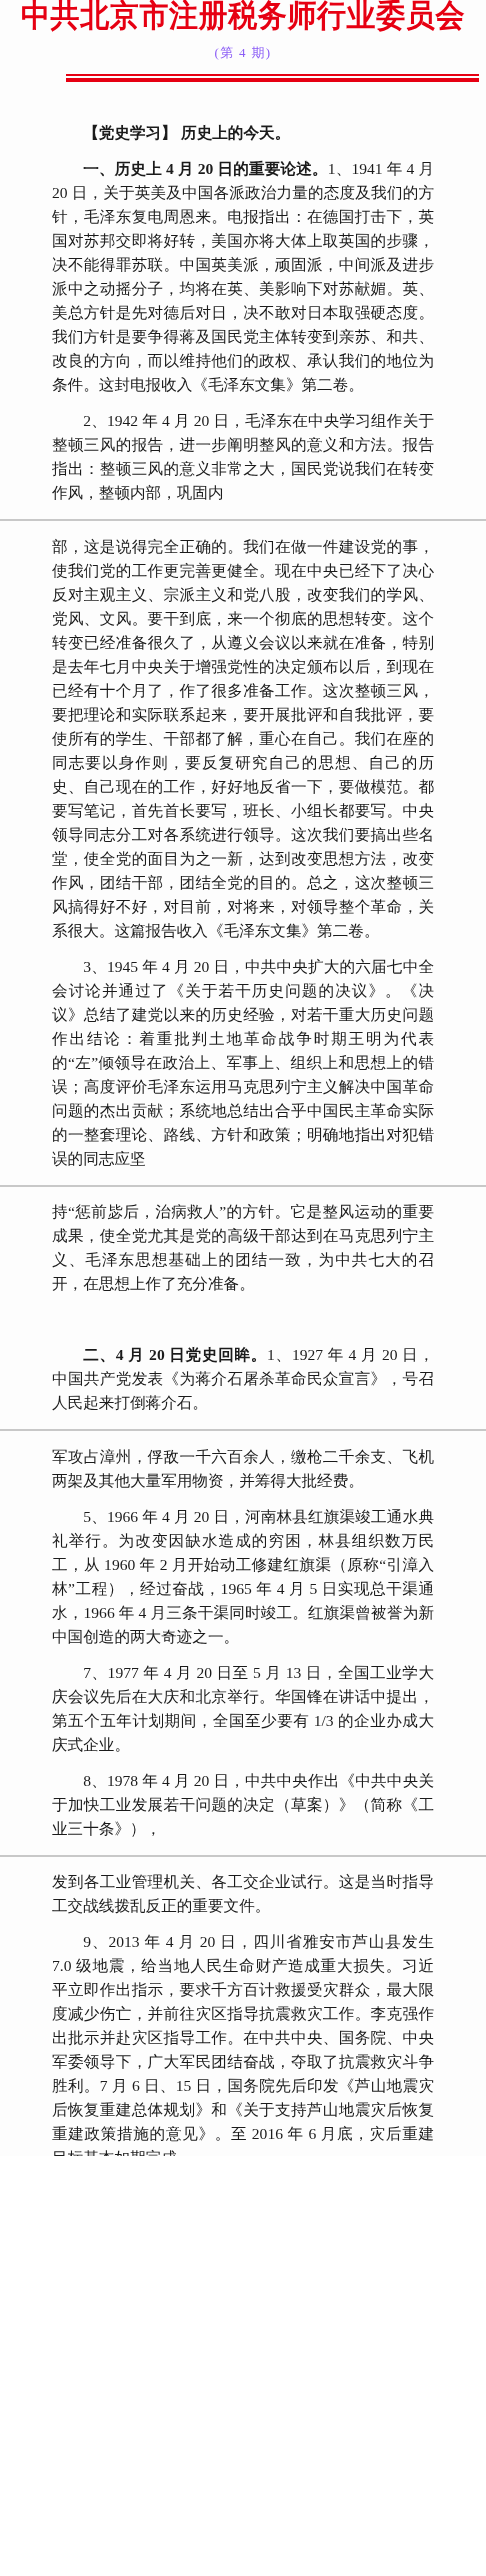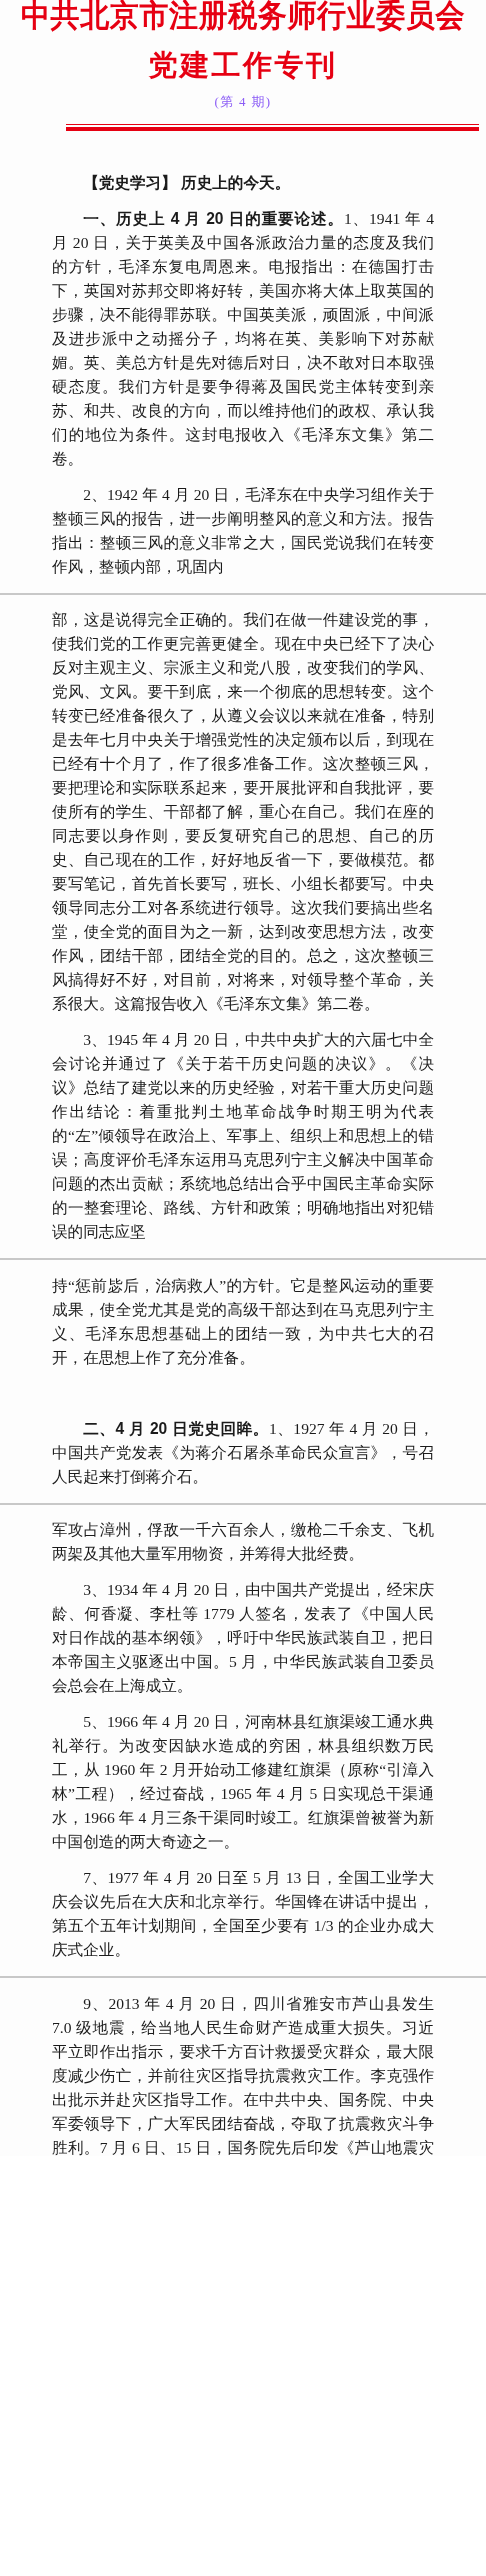--- a/index.html
+++ b/index.html
@@ -53,37 +53,36 @@
   .blk { margin: 12px; }
   .blk.para { text-indent: 2em; }
   .blk.cont { text-indent: 0; }
   .blk.heading {
     text-indent: 2em;
     font-weight: bold;
     font-family: "Liberation Sans", "DejaVu Sans", sans-serif;
   }
   .lead {
     font-weight: bold;
-    font-family: Liberation Sans, sans-serif;
+    font-family: Liberation Serif, serif;
   }
   .page-sep {
     height: 1.9px;
     background: #c8c8c8;
     margin: 13.8px -40px 13.8px -40px;
   }
   .blk-spacer { height: 23px; }
 </style>
 </head>
 <body>
 
 <div class="page">
 
   <header class="doc-header">
     <h1 class="org-title">中共北京市注册税务师行业委员会</h1>
-    <h2 class="pub-title">党建工作专刊</h2>
     <div class="issue-line">(第 4 期)</div>
     <div class="red-rule">
       <div class="rule-thin"></div>
       <div class="rule-thick"></div>
     </div>
   </header>
 
   <main class="doc-body">
     <p class="blk heading">【党史学习】 历史上的今天。</p>
 
@@ -98,24 +97,25 @@
     <p class="blk cont">持“惩前毖后，治病救人”的方针。它是整风运动的重要成果，使全党尤其是党的高级干部达到在马克思列宁主义、毛泽东思想基础上的团结一致，为中共七大的召开，在思想上作了充分准备。</p>
 
 
     <div class="blk-spacer"></div>
 
     <p class="blk para"><b class="lead">二、4 月 20 日党史回眸。</b><span>1、1927 年 4 月 20 日，中国共产党发表《为蒋介石屠杀革命民众宣言》，号召人民起来打倒蒋介石。</span></p>
 
     <div class="page-sep"></div>
     <p class="blk cont">军攻占漳州，俘敌一千六百余人，缴枪二千余支、飞机两架及其他大量军用物资，并筹得大批经费。</p>
 
-    <p class="blk para">3、1934 年 4 月 20 日，由中国共产党提出，经宋庆龄、何香凝、李杜等 1779 人签名，发表了《中国人民对日作战的基本纲领》，呼吁中华民族武装自卫，把日本帝国主义驱逐出中国。5 月，中华民族武装自卫委员会总会在上海成立。</p>
     <p class="blk para">5、1966 年 4 月 20 日，河南林县红旗渠竣工通水典礼举行。为改变因缺水造成的穷困，林县组织数万民工，从 1960 年 2 月开始动工修建红旗渠（原称“引漳入林”工程），经过奋战，1965 年 4 月 5 日实现总干渠通水，1966 年 4 月三条干渠同时竣工。红旗渠曾被誉为新中国创造的两大奇迹之一。</p>
     <p class="blk para">7、1977 年 4 月 20 日至 5 月 13 日，全国工业学大庆会议先后在大庆和北京举行。华国锋在讲话中提出，第五个五年计划期间，全国至少要有 1/3 的企业办成大庆式企业。</p>
 
+    <p class="blk para">8、1978 年 4 月 20 日，中共中央作出《中共中央关于加快工业发展若干问题的决定（草案）》（简称《工业三十条》），</p>
     <div class="page-sep"></div>
+    <p class="blk cont">发到各工业管理机关、各工交企业试行。这是当时指导工交战线拨乱反正的重要文件。</p>
 
     <p class="blk para">9、2013 年 4 月 20 日，四川省雅安市芦山县发生 7.0 级地震，给当地人民生命财产造成重大损失。习近平立即作出指示，要求千方百计救援受灾群众，最大限度减少伤亡，并前往灾区指导抗震救灾工作。李克强作出批示并赴灾区指导工作。在中共中央、国务院、中央军委领导下，广大军民团结奋战，夺取了抗震救灾斗争胜利。7 月 6 日、15 日，国务院先后印发《芦山地震灾后恢复重建总体规划》和《关于支持芦山地震灾后恢复重建政策措施的意见》。至 2016 年 6 月底，灾后重建目标基本如期完成。</p>
 
   </main>
 
 </div>
 
 
 </body></html>

